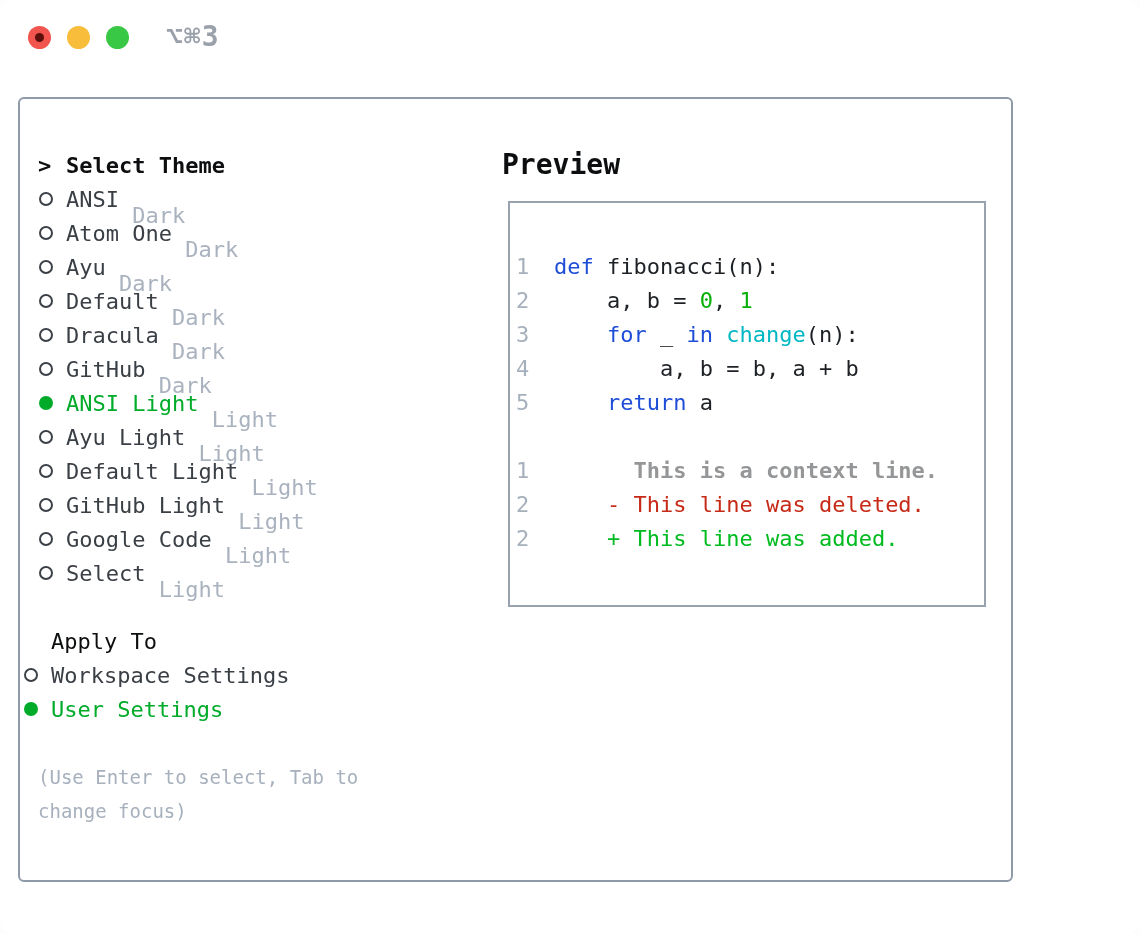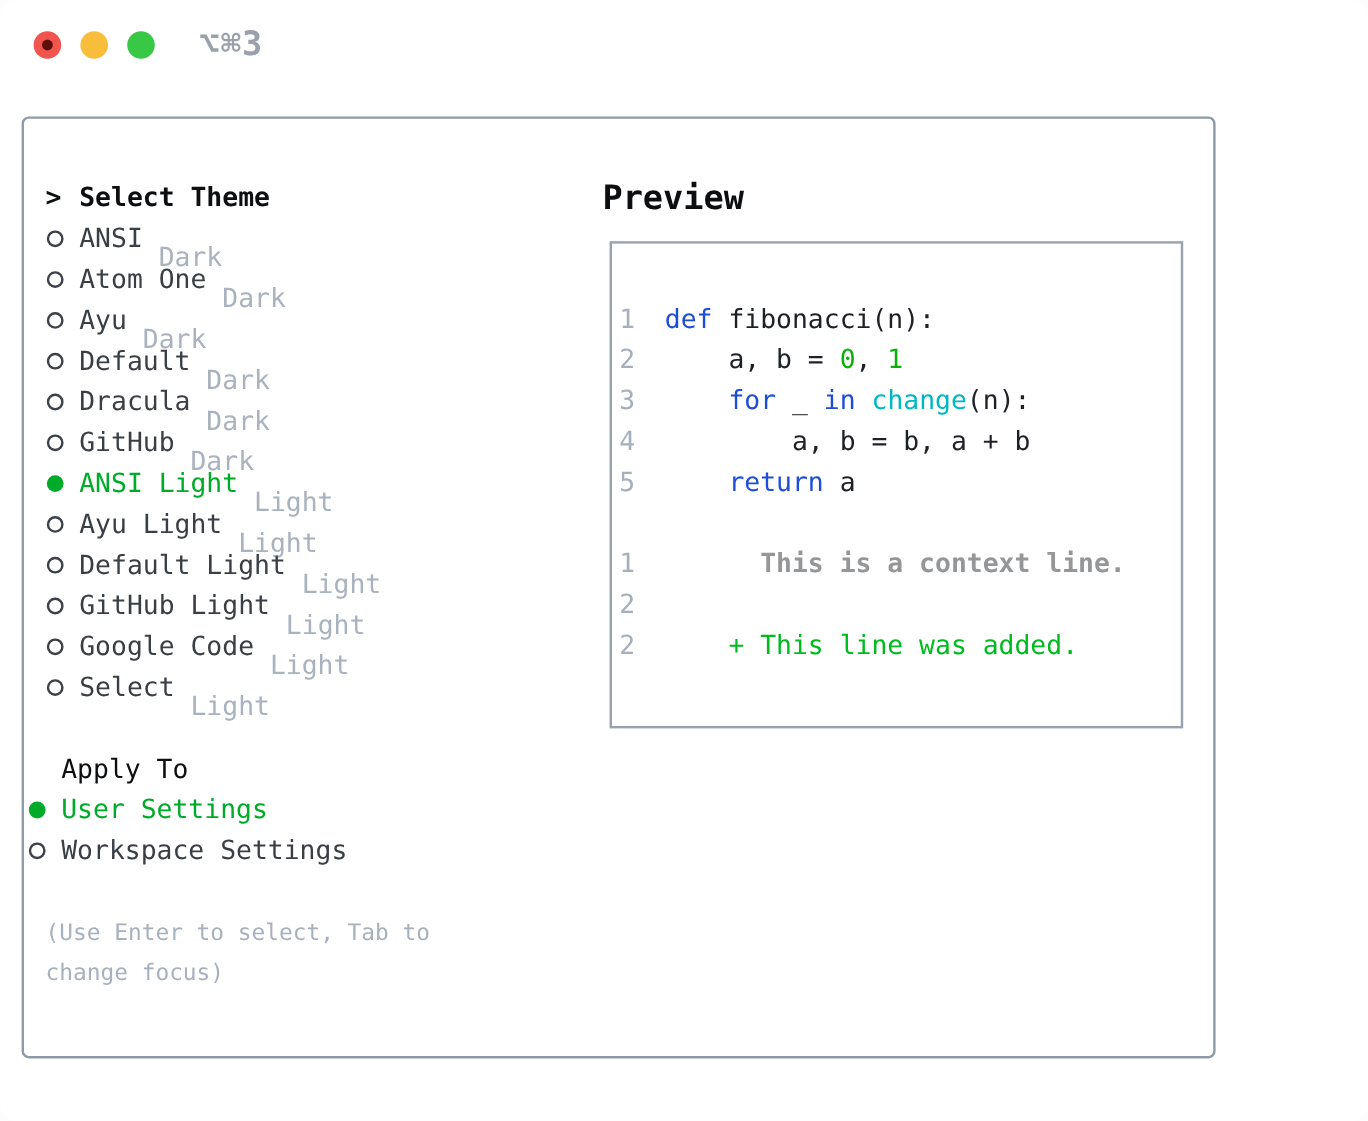--- a/index.html
+++ b/index.html
@@ -134,29 +134,29 @@
   </div>
 </div>
     </div>
 
     <div class="apply-block">
       <div class="row">
         <span class="icon-cell"></span>
         <span class="apply-title">Apply To</span>
       </div>
       <div id="apply-list">
+  <div class="row apply-row">
+    <span class="icon-cell"><span class="radio"></span></span>
+    <span class="opt-name apply-name">Workspace Settings</span>
+  </div>
+
   <div class="row apply-row sel">
     <span class="icon-cell"><span class="radio sel"></span></span>
     <span class="opt-name apply-name">User Settings</span>
   </div>
-
-  <div class="row apply-row">
-    <span class="icon-cell"><span class="radio"></span></span>
-    <span class="opt-name apply-name">Workspace Settings</span>
-  </div>
 </div>
     </div>
 
     <div class="help" id="help-block"><div>(Use Enter to select, Tab to</div><div>change focus)</div></div>
 
     <div class="preview-title">Preview</div>
     <div class="preview-box">
       <div id="code-list">
   <div class="code-line">
     <span class="gutter">1</span>
@@ -188,20 +188,21 @@
     <span class="code-content"></span>
   </div>
 
   <div class="code-line">
     <span class="gutter">1</span>
     <span class="code-content"><span class="seg-ctx">      This is a context line.</span></span>
   </div>
 
   <div class="code-line">
     <span class="gutter">2</span>
+    <span class="code-content"><span class="seg-del">    - This line was deleted.</span></span>
   </div>
 
   <div class="code-line">
     <span class="gutter">2</span>
     <span class="code-content"><span class="seg-add">    + This line was added.</span></span>
   </div>
 </div>
     </div>
 
   </div>

